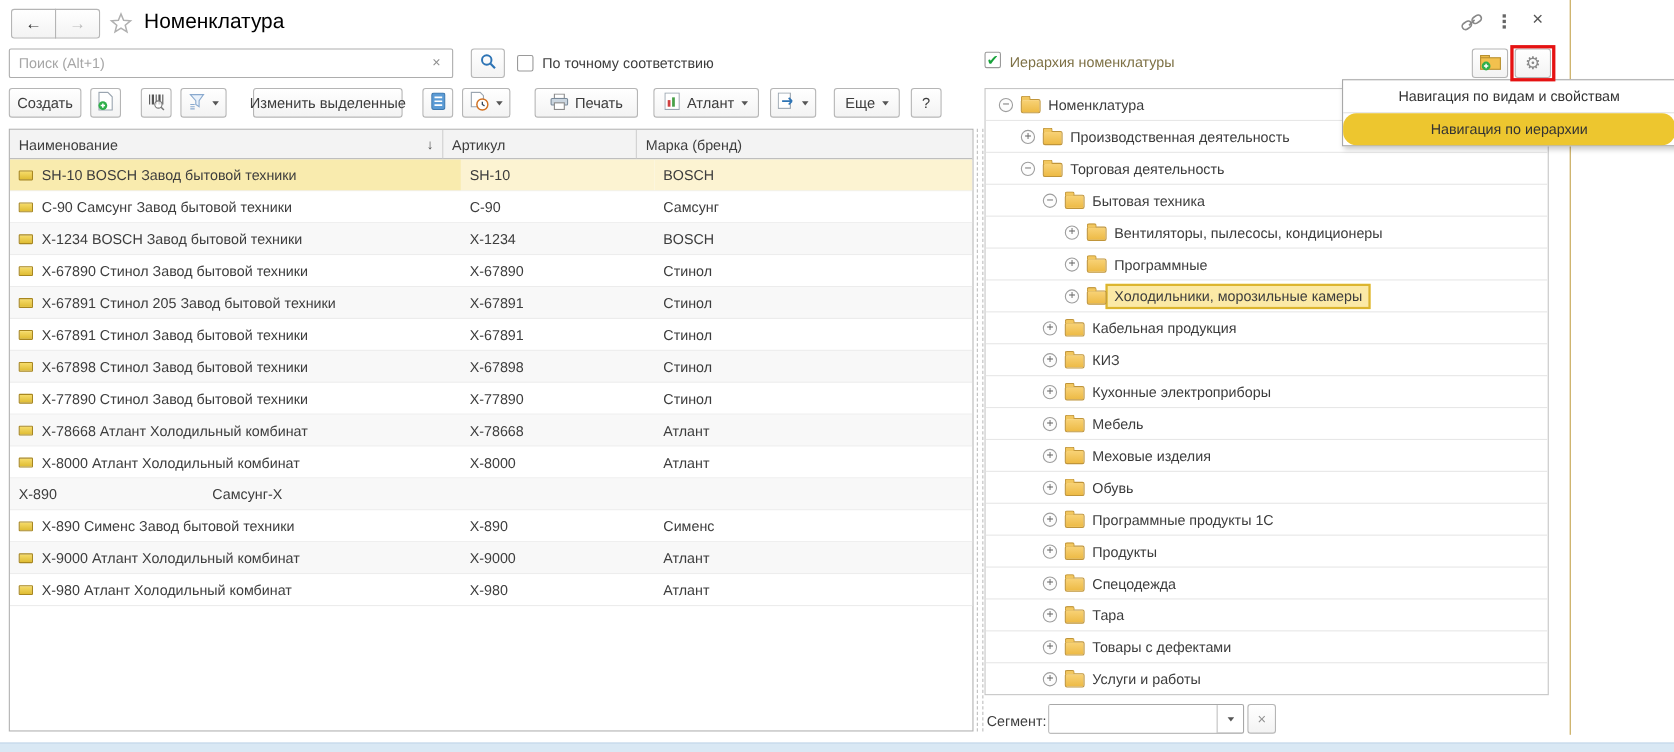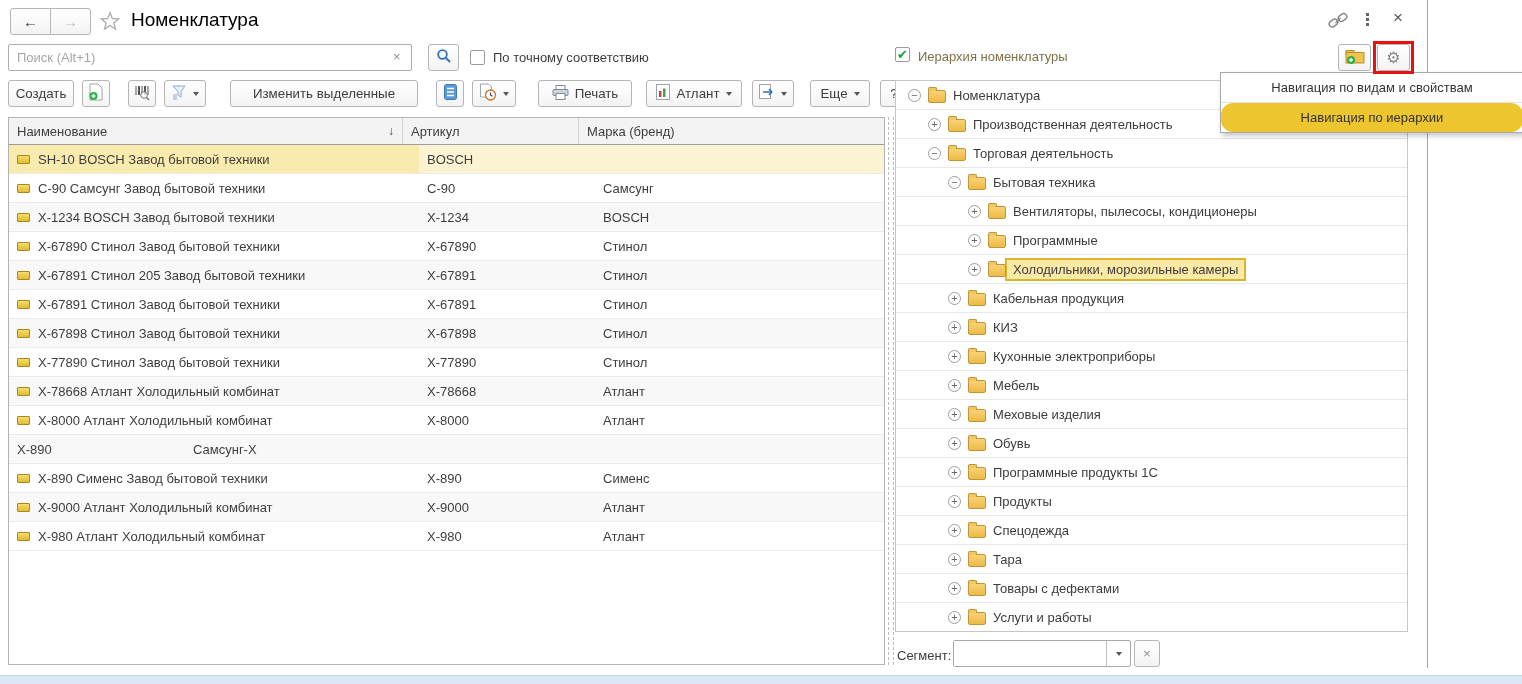--- a/index.html
+++ b/index.html
@@ -33,21 +33,21 @@
       display:flex;align-items:center;justify-content:center;border-radius:2px;}
   #cb-exact{position:absolute;left:470px;top:50px;}
   #lbl-exact{position:absolute;left:493px;top:50px;}
 
   
   #toolbar{position:absolute;left:8px;top:80px;display:flex;}
   #tb-create{width:66px;margin-right:8px;}
   #tb-new{width:28px;margin-right:18px;}
   #tb-scan{width:28px;margin-right:8px;}
   #tb-filter{width:42px;margin-right:24px;}
-  #tb-edit{width:188px;margin-right:18px;}
+  #tb-edit{width:136px;margin-right:18px;}
   #tb-list{width:28px;margin-right:8px;}
   #tb-hist{width:44px;margin-right:22px;}
   #tb-print{width:94px;margin-right:14px;}
   #tb-reports{width:96px;margin-right:10px;}
   #tb-export{width:42px;margin-right:16px;}
   #tb-more{width:60px;margin-right:10px;}
   #tb-help{width:28px;}
 
   
   #table{position:absolute;left:8px;top:117px;width:877px;height:548px;border:1px solid #b2b2b2;
@@ -274,20 +274,23 @@
       <div class="hc hc-brand">
           <span>Марка (бренд)</span>
         </div>
     </div>
     <div id="tbody">
         <div class="t-row sel">
       <div class="t-cell c-name">
         <span class="item-icon"></span>
         <span class="cell-text">SH-10 BOSCH Завод бытовой техники</span>
       </div>
+      <div class="t-cell c-art">
+            <span class="cell-text">SH-10</span>
+          </div>
       <div class="t-cell c-brand">
             <span class="cell-text">BOSCH</span>
           </div>
     </div>
         <div class="t-row">
       <div class="t-cell c-name">
         <span class="item-icon"></span>
         <span class="cell-text">С-90 Самсунг Завод бытовой техники</span>
       </div>
       <div class="t-cell c-art">

